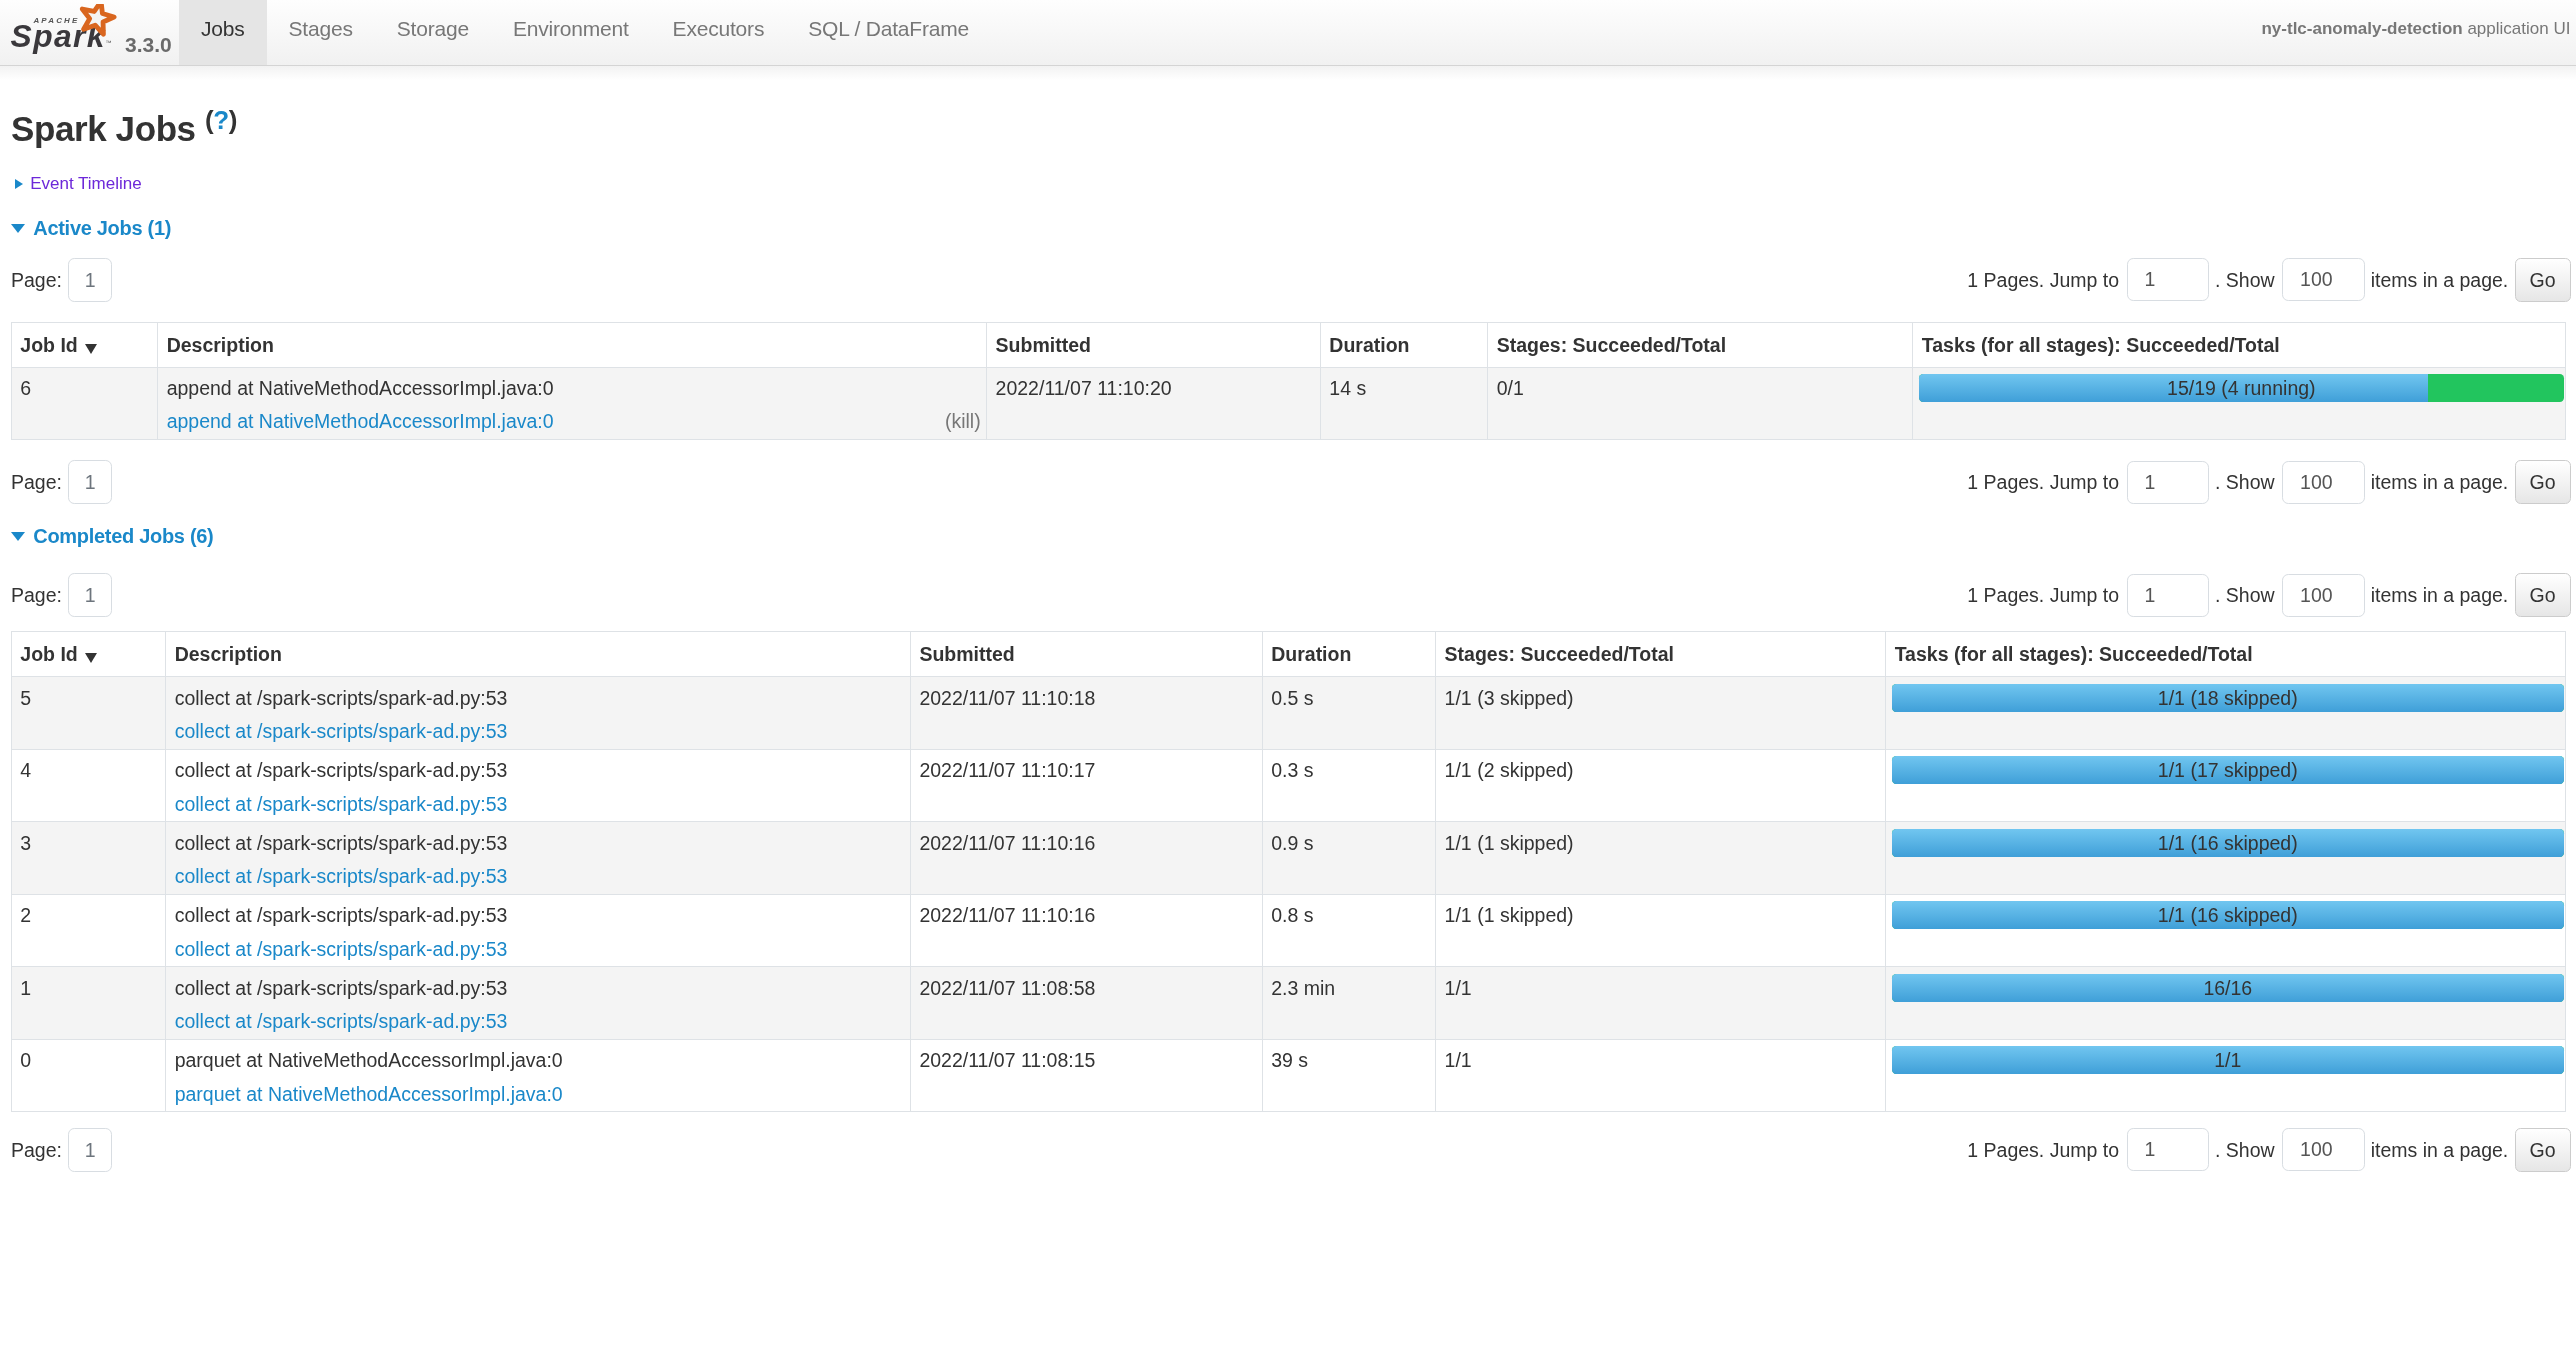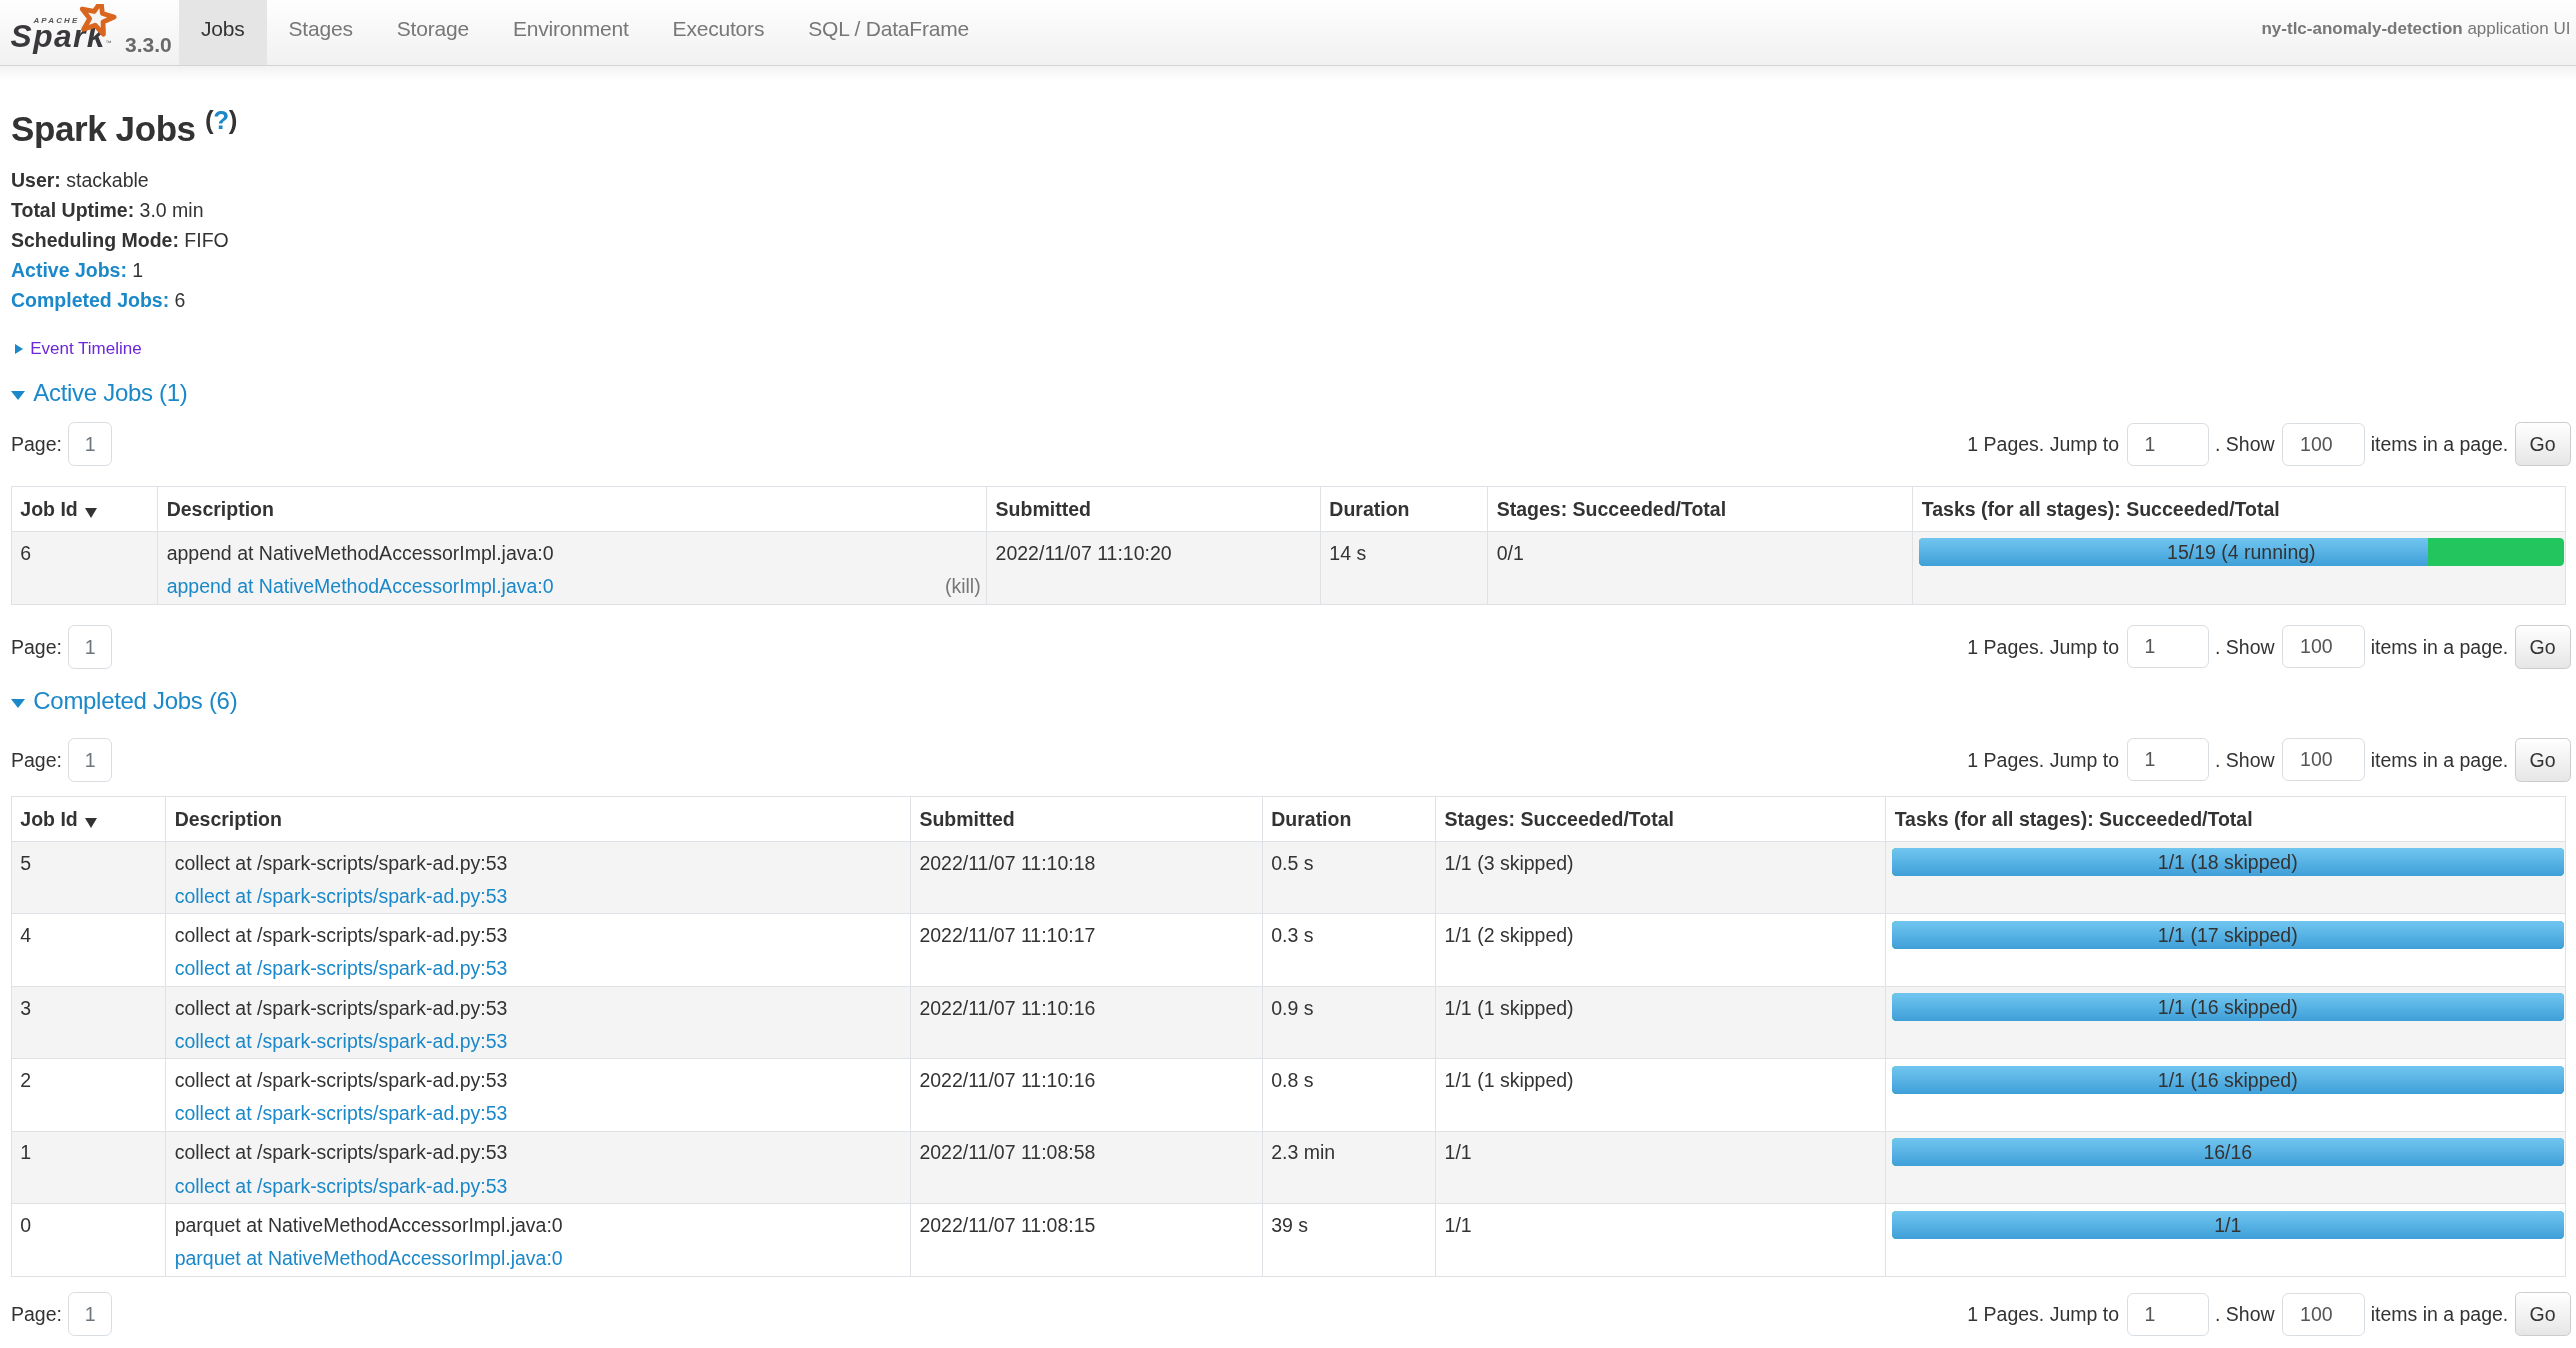--- a/index.html
+++ b/index.html
@@ -59,21 +59,21 @@
 ul.summary li { line-height: 30px; }
 
 .timeline-row { margin-top: 17.4px; }
 .timeline-row .arr-right {
   display:inline-block; width:0; height:0; margin-left:3.5px; margin-right: 7.7px;
   border-top: 5.6px solid transparent; border-bottom: 5.6px solid transparent;
   border-left: 8.3px solid #1a88c9;
 }
 .timeline-row a { font-size: 17px; color: #6d28d9; }
 
-h4.sect { margin-top: 16.7px; font-size: 24px; line-height: 31px; font-weight: normal; letter-spacing: -0.3px; }
+h4.sect { margin-top: 16.7px; font-size: 20px; line-height: 31px; font-weight: bold; letter-spacing: -0.3px; }
 h4.sect a { color: #1a88c9; }
 h4.sect .arr-down {
   display:inline-block; width:0; height:0; margin-right: 8.3px; vertical-align: 1.4px;
   border-left: 7px solid transparent; border-right: 7px solid transparent;
   border-top: 9px solid #1a88c9;
 }
 
 
 .pgrow { display:flex; justify-content: space-between; align-items: center; }
 .pgrow .left { display:flex; align-items:center; }
@@ -164,27 +164,20 @@
     <a class="tab">Executors</a>
     <a class="tab">SQL / DataFrame</a>
   </div>
   <div class="appname"><b>ny-tlc-anomaly-detection</b> application UI</div>
 </div>
 <div class="nav-shadow"></div>
 
 <div class="container">
   <h3 class="pagetitle">Spark Jobs <span class="qmark">(<b>?</b>)</span></h3>
 
-  <ul class="summary">
-    <li><b>User:</b> stackable</li>
-    <li><b>Total Uptime:</b> 3.0 min</li>
-    <li><b>Scheduling Mode:</b> FIFO</li>
-    <li><a class="lnk" href="#"><b>Active Jobs:</b></a> 1</li>
-    <li><a class="lnk" href="#"><b>Completed Jobs:</b></a> 6</li>
-  </ul>
 
   <div class="timeline-row"><span class="arr-right"></span><a href="#">Event Timeline</a></div>
 
   <h4 class="sect" id="h-active"><span class="arr-down"></span><a href="#">Active Jobs (1)</a></h4>
 
   <div class="pgrow" id="pg1">
     <div class="left">Page:<span class="pg-input">1</span></div>
     <div class="right">
         <span class="seg1">1 Pages. Jump to</span>
         <span class="jump-input">1</span>

